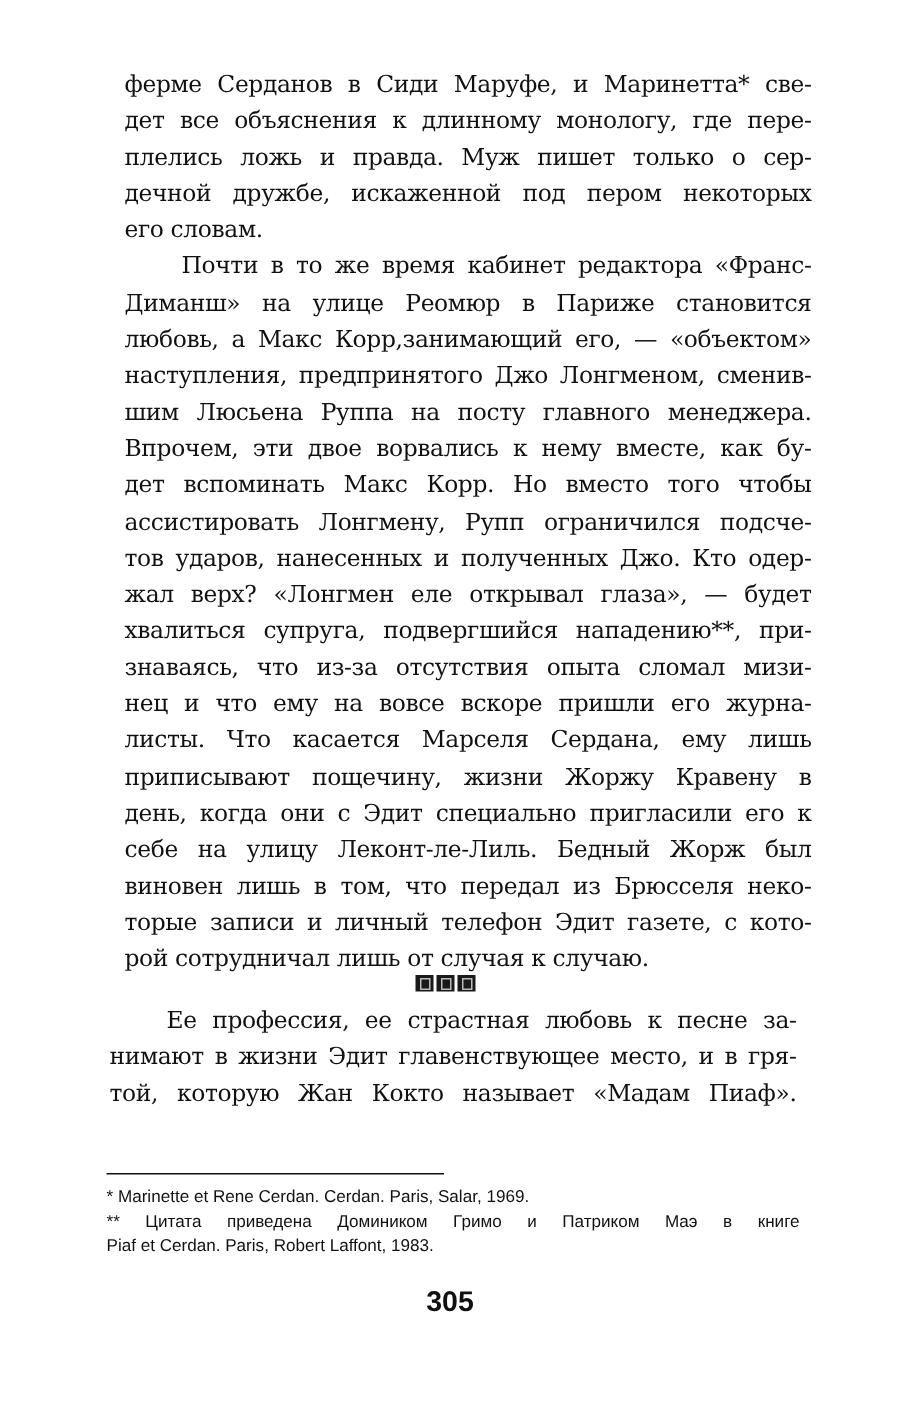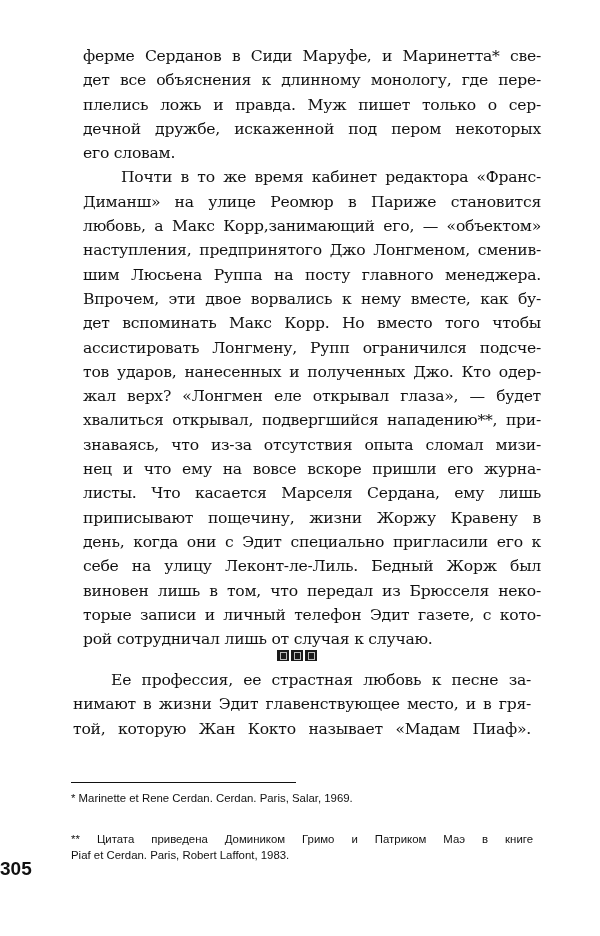--- a/index.html
+++ b/index.html
@@ -82,27 +82,27 @@
       font-size: 11.4px;
       line-height: 16.5px;
     }
     .fn-line {
       display: block;
       white-space: nowrap;
     }
     .fn-line.justify {
       text-align: justify;
       text-align-last: justify;
-      margin-top: 24px;
     }
     .page-number {
       position: absolute;
       left: 0;
       width: 600px;
       top: 858px;
+      text-align: center;
       font-family: "Liberation Sans", sans-serif;
       font-weight: bold;
       font-size: 19px;
     }
   </style>
 </head>
 <body>
 
 <div class="page body-text">
   <div>
@@ -116,21 +116,21 @@
     <span class="line indent">Почти в то же время кабинет редактора «Франс-</span>
     <span class="line">Диманш» на улице Реомюр в Париже становится</span>
     <span class="line">любовь, а Макс Корр,занимающий его, — «объектом»</span>
     <span class="line">наступления, предпринятого Джо Лонгменом, сменив-</span>
     <span class="line">шим Люсьена Руппа на посту главного менеджера.</span>
     <span class="line">Впрочем, эти двое ворвались к нему вместе, как бу-</span>
     <span class="line">дет вспоминать Макс Корр. Но вместо того чтобы</span>
     <span class="line">ассистировать Лонгмену, Рупп ограничился подсче-</span>
     <span class="line">тов ударов, нанесенных и полученных Джо. Кто одер-</span>
     <span class="line">жал верх? «Лонгмен еле открывал глаза», — будет</span>
-    <span class="line">хвалиться открывал, подвергшийся нападению**, при-</span>
+    <span class="line">хвалиться супруга, подвергшийся нападению**, при-</span>
     <span class="line">знаваясь, что из-за отсутствия опыта сломал мизи-</span>
     <span class="line">нец и что ему на вовсе вскоре пришли его журна-</span>
     <span class="line">листы. Что касается Марселя Сердана, ему лишь</span>
     <span class="line">приписывают пощечину, жизни Жоржу Кравену в</span>
     <span class="line">день, когда они с Эдит специально пригласили его к</span>
     <span class="line">себе на улицу Леконт-ле-Лиль. Бедный Жорж был</span>
     <span class="line">виновен лишь в том, что передал из Брюсселя неко-</span>
     <span class="line">торые записи и личный телефон Эдит газете, с кото-</span>
     <span class="line last">рой сотрудничал лишь от случая к случаю.</span>
   </div>

